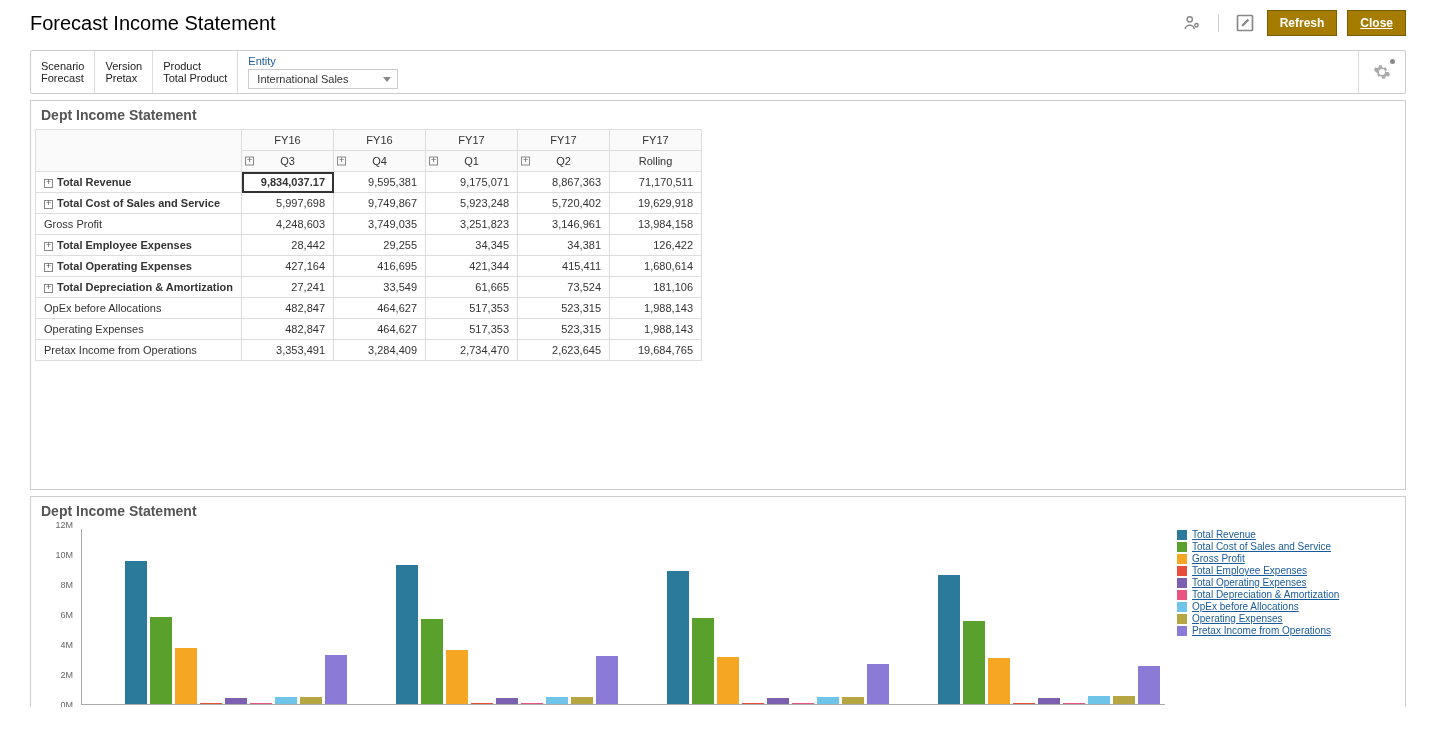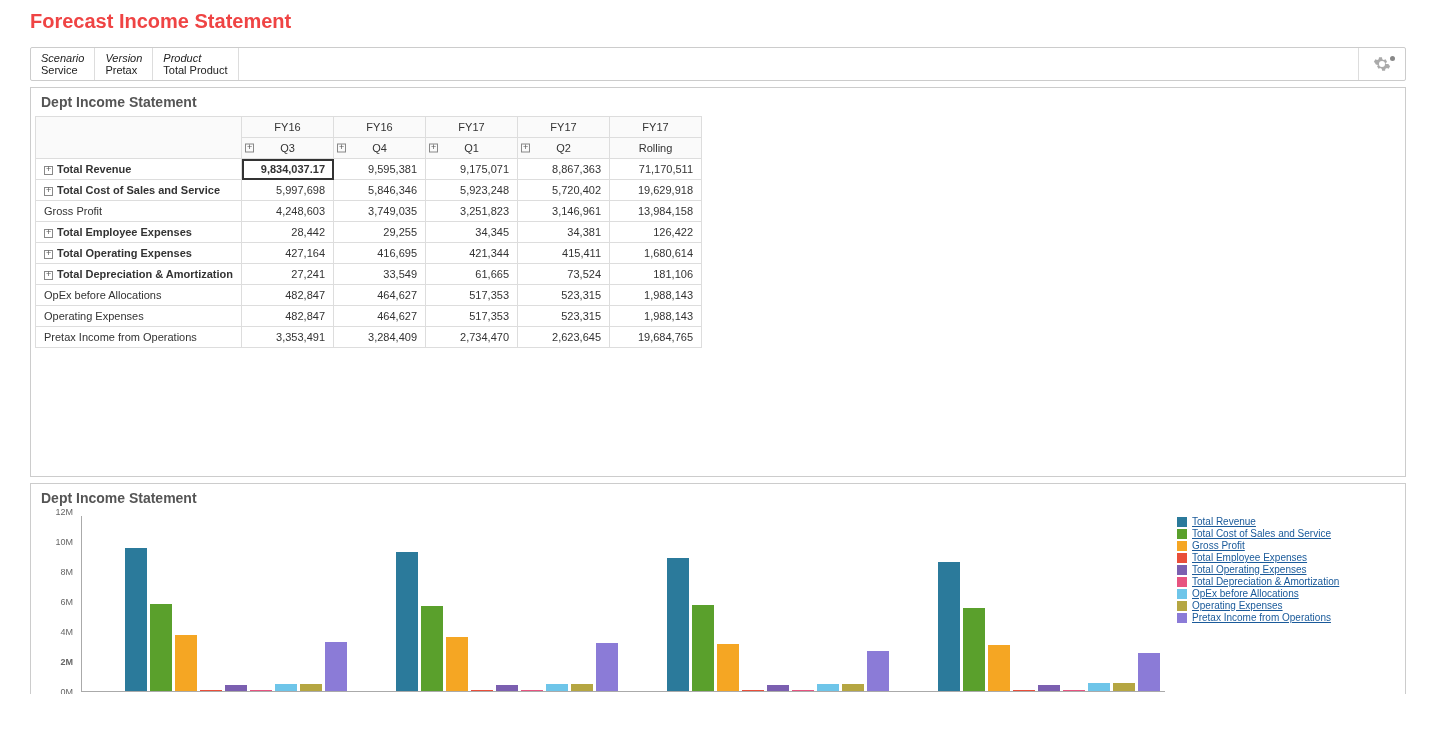--- a/index.html
+++ b/index.html
@@ -11,22 +11,22 @@
     background: #fff;
   }
   .header-bar {
     display: flex;
     align-items: center;
     justify-content: space-between;
     padding: 10px 30px 14px 30px;
   }
   .page-title {
     font-size: 20px;
-    font-weight: bold;
-    color: #ef4444;
+    font-weight: normal;
+    color: #000000;
   }
   .header-actions {
     display: flex;
     align-items: center;
     gap: 10px;
   }
   .icon-btn {
     width: 24px;
     height: 24px;
     display: flex;
@@ -60,21 +60,21 @@
     position: relative;
   }
   .pov-cell {
     padding: 4px 10px;
     border-right: 1px solid #ddd;
     display: flex;
     flex-direction: column;
     justify-content: center;
     font-size: 11px;
   }
-  .pov-cell .pov-label { color: #222; font-style: italic; }
+  .pov-cell .pov-label { color: #222; }
   .pov-cell .pov-value { color: #222; }
   .pov-entity {
     padding: 4px 10px;
     display: flex;
     flex-direction: column;
     gap: 2px;
     flex: 0 0 auto;
   }
   .pov-entity .pov-label { color: #1a5a9a; font-size: 11px; }
   .entity-select {
@@ -214,34 +214,58 @@
     left: 3px;
     top: 50%;
     transform: translateY(-50%);
   }
 </style>
 </head>
 <body>
 
 <div class="header-bar">
   <div class="page-title">Forecast Income Statement</div>
+  <div class="header-actions">
+    <div class="icon-btn">
+      <svg width="18" height="18" viewBox="0 0 24 24" fill="none" stroke="#888" stroke-width="2">
+          <circle cx="9" cy="7" r="3.5"></circle>
+          <path d="M3 20c0-3 3-5 6-5s6 2 6 5"></path>
+          <circle cx="18" cy="15" r="2.2"></circle>
+        </svg>
+    </div>
+    <div class="divider-v"></div>
+    <div class="icon-btn">
+      <svg width="20" height="20" viewBox="0 0 24 24" fill="none" stroke="#888" stroke-width="2">
+          <rect x="3" y="3" width="18" height="18" rx="1"></rect>
+          <path d="M15 7l2 2-7 7H8v-2l7-7z" fill="#888" stroke="none"></path>
+        </svg>
+    </div>
+    <button class="btn-primary">Refresh</button>
+    <button class="btn-primary"><span style="text-decoration:underline">Close</span></button>
+  </div>
 </div>
 
 <div class="pov-bar">
   <div class="pov-cell">
     <span class="pov-label">Scenario</span>
-    <span class="pov-value">Service</span>
+    <span class="pov-value">Forecast</span>
   </div>
   <div class="pov-cell">
     <span class="pov-label">Version</span>
     <span class="pov-value">Pretax</span>
   </div>
   <div class="pov-cell">
     <span class="pov-label">Product</span>
     <span class="pov-value">Total Product</span>
+  </div>
+  <div class="pov-entity">
+    <span class="pov-label">Entity</span>
+    <div class="entity-select">
+      <span>International Sales</span>
+    </div>
   </div>
   <div class="pov-gear">
     <svg width="18" height="18" viewBox="0 0 24 24" fill="#aaa">
         <path d="M12 8a4 4 0 100 8 4 4 0 000-8zm9 4a7 7 0 01-.1 1.2l2 1.6-2 3.4-2.4-1a7 7 0 01-2 1.2l-.4 2.6h-4l-.4-2.6a7 7 0 01-2-1.2l-2.4 1-2-3.4 2-1.6A7 7 0 013 12a7 7 0 01.1-1.2l-2-1.6 2-3.4 2.4 1a7 7 0 012-1.2L8 3h4l.4 2.6a7 7 0 012 1.2l2.4-1 2 3.4-2 1.6c.1.4.2.8.2 1.2z"></path>
       </svg>
     <span class="gear-dot"></span>
   </div>
 </div>
 
 <div class="panel table-panel">
@@ -270,21 +294,21 @@
             <td class="col-rowhdr"><span class="expand-box"></span><span class="row-label">Total Revenue</span></td>
             <td class="col-val cell-selected">9,834,037.17</td>
             <td class="col-val">9,595,381</td>
             <td class="col-val">9,175,071</td>
             <td class="col-val">8,867,363</td>
             <td class="col-val">71,170,511</td>
           </tr>
           <tr>
             <td class="col-rowhdr"><span class="expand-box"></span><span class="row-label">Total Cost of Sales and Service</span></td>
             <td class="col-val">5,997,698</td>
-            <td class="col-val">5,846,346</td>
+            <td class="col-val">9,749,867</td>
             <td class="col-val">5,923,248</td>
             <td class="col-val">5,720,402</td>
             <td class="col-val">19,629,918</td>
           </tr>
           <tr>
             <td class="col-rowhdr"><span class="row-label plain">Gross Profit</span></td>
             <td class="col-val">4,248,603</td>
             <td class="col-val">3,749,035</td>
             <td class="col-val">3,251,823</td>
             <td class="col-val">3,146,961</td>
@@ -342,21 +366,21 @@
       </table>
   </div>
 </div>
 
 <div class="panel chart-panel" style="border-bottom:none;">
   <div class="panel-title">Dept Income Statement</div>
   <div class="chart-area">
     <div class="chart-plot">
       <div class="y-axis" id="yaxis">
           <div class="y-tick" style="bottom: 0%;">0M</div>
-          <div class="y-tick" style="bottom: 16.6667%; font-weight: bold;">2M</div>
+          <div class="y-tick" style="bottom: 16.6667%;">2M</div>
           <div class="y-tick" style="bottom: 33.3333%;">4M</div>
           <div class="y-tick" style="bottom: 50%; margin-left: 38px;">6M</div>
           <div class="y-tick" style="bottom: 66.6667%;">8M</div>
           <div class="y-tick" style="bottom: 83.3333%;">10M</div>
           <div class="y-tick" style="bottom: 100%;">12M</div>
         </div>
       <div class="plot-inner" id="plot">
           <div class="bar-group" style="left: 4%;">
             <div class="bar" style="height: 142.594px; background: rgb(43, 122, 155); width: 22px;"></div>
             <div class="bar" style="height: 86.9666px; background: rgb(90, 160, 44); width: 22px;"></div>

